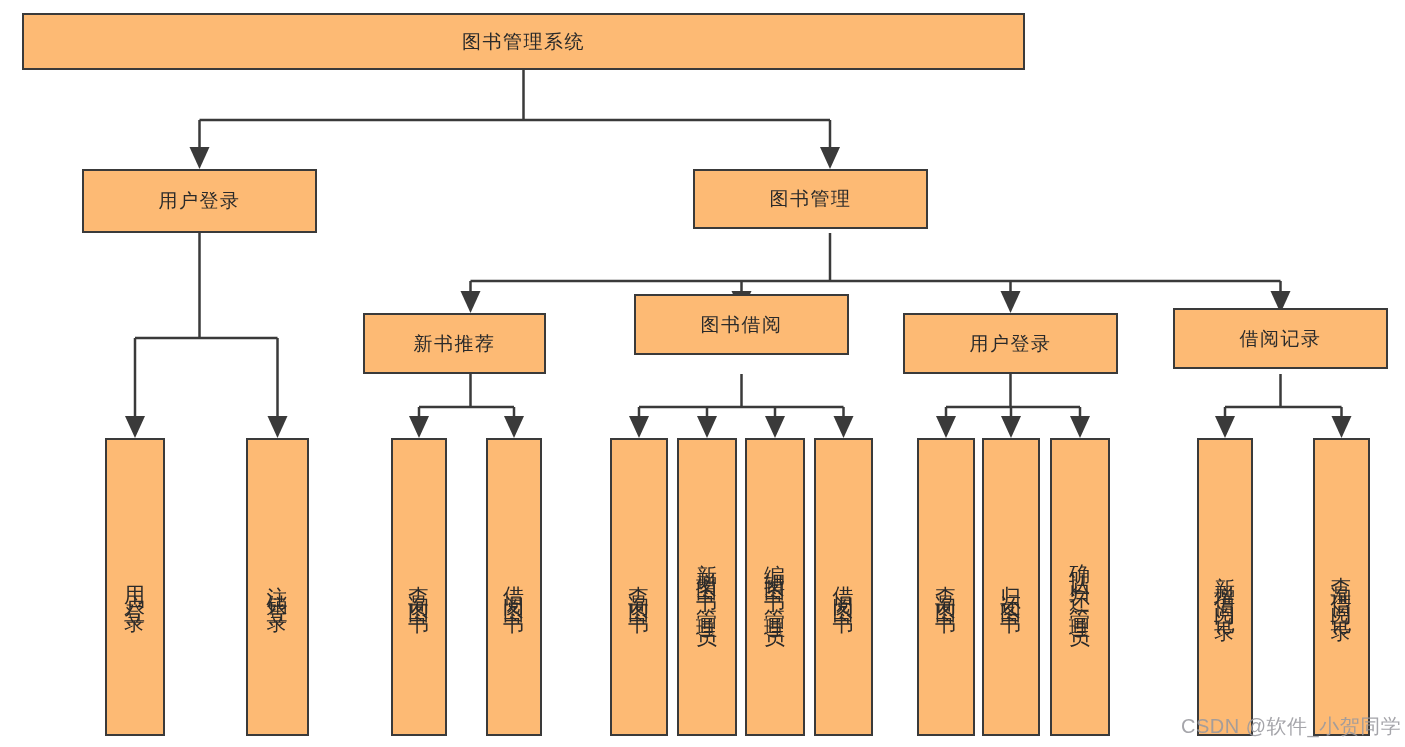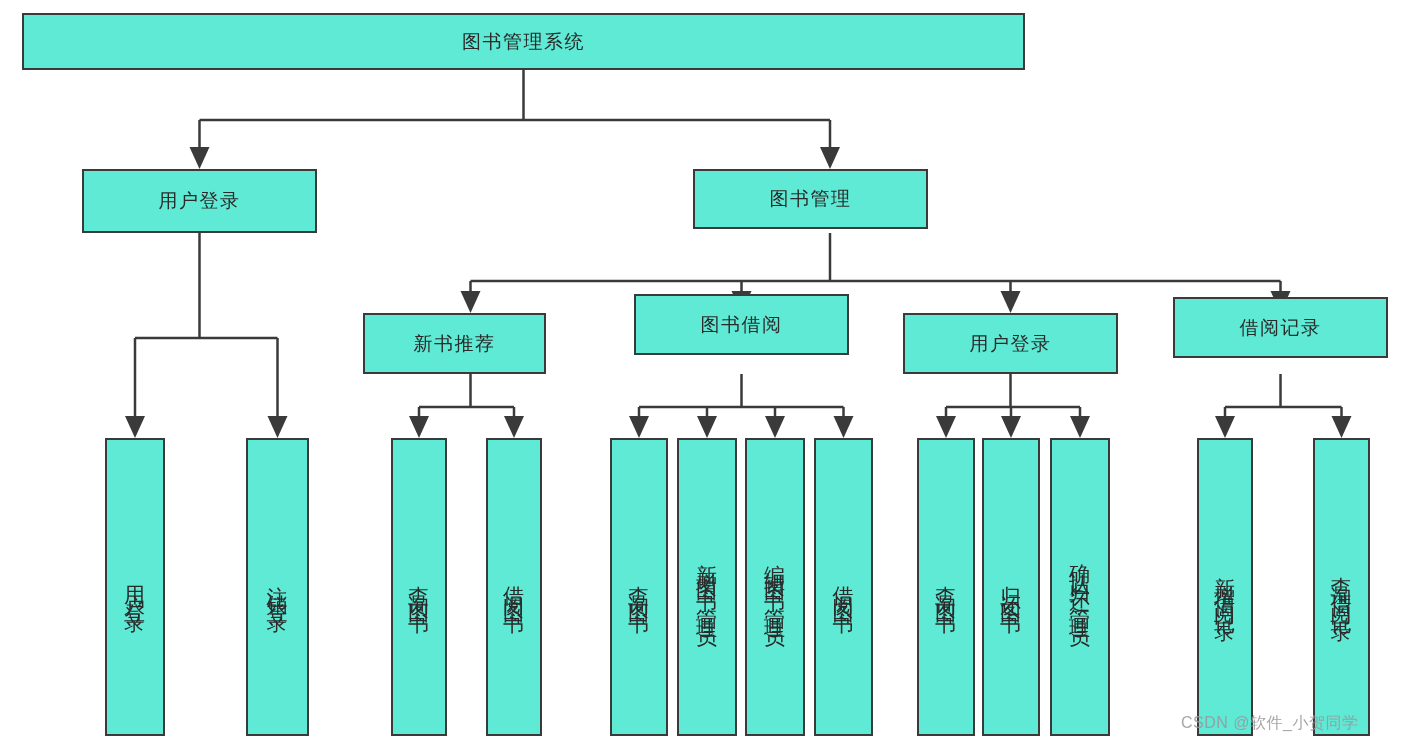--- a/index.html
+++ b/index.html
@@ -3,32 +3,32 @@
 <meta charset="utf-8">
 <style>
   html,body{margin:0;padding:0;background:#ffffff;}
   body{
     width:1405px;height:747px;position:relative;overflow:hidden;
     font-family:"Liberation Sans","DejaVu Sans",sans-serif;
   }
   .canvas{position:absolute;left:0;top:0;width:1405px;height:747px;background:#ffffff;}
   svg.connectors{position:absolute;left:0;top:0;width:1405px;height:747px;}
   .node{
-    position:absolute;box-sizing:border-box;background:#5eead4;
+    position:absolute;box-sizing:border-box;background:#fdba74;
     border:2.5px solid #3a3a3a;color:#2a2a2a;
     display:flex;align-items:center;justify-content:center;
   }
   .node.h .lbl{font-size:19px;letter-spacing:1.5px;white-space:nowrap;}
   .node.v .lbl{
     writing-mode:vertical-rl;text-orientation:mixed;
     font-size:21px;letter-spacing:9px;line-height:1;white-space:nowrap;
   }
   .watermark{
     position:absolute;left:1181px;top:713px;z-index:5;
-    font-size:16px;color:rgba(152,152,158,0.88);white-space:nowrap;
+    font-size:20px;color:rgba(152,152,158,0.88);white-space:nowrap;
     letter-spacing:0.5px;
   }
 </style>
 </head>
 <body>
 
 <div class="canvas">
 
   <svg class="connectors" viewBox="0 0 1405 747" xmlns="http://www.w3.org/2000/svg">
 
@@ -133,21 +133,21 @@
 
   <div class="node h" style="left:363px;top:313px;width:183px;height:61px">
     <span class="lbl">新书推荐</span>
   </div>
   <div class="node h" style="left:634px;top:294px;width:215px;height:61px">
     <span class="lbl">图书借阅</span>
   </div>
   <div class="node h" style="left:903px;top:313px;width:215px;height:61px">
     <span class="lbl">用户登录</span>
   </div>
-  <div class="node h" style="left:1173px;top:297px;width:215px;height:61px">
+  <div class="node h" style="left:1173px;top:308px;width:215px;height:61px">
     <span class="lbl">借阅记录</span>
   </div>
 
   <div class="node v" style="left:105px;top:438px;width:60px;height:298px">
     <span class="lbl">用户登录</span>
   </div>
   <div class="node v" style="left:246px;top:438px;width:63px;height:298px">
     <span class="lbl">注销登录</span>
   </div>
 

